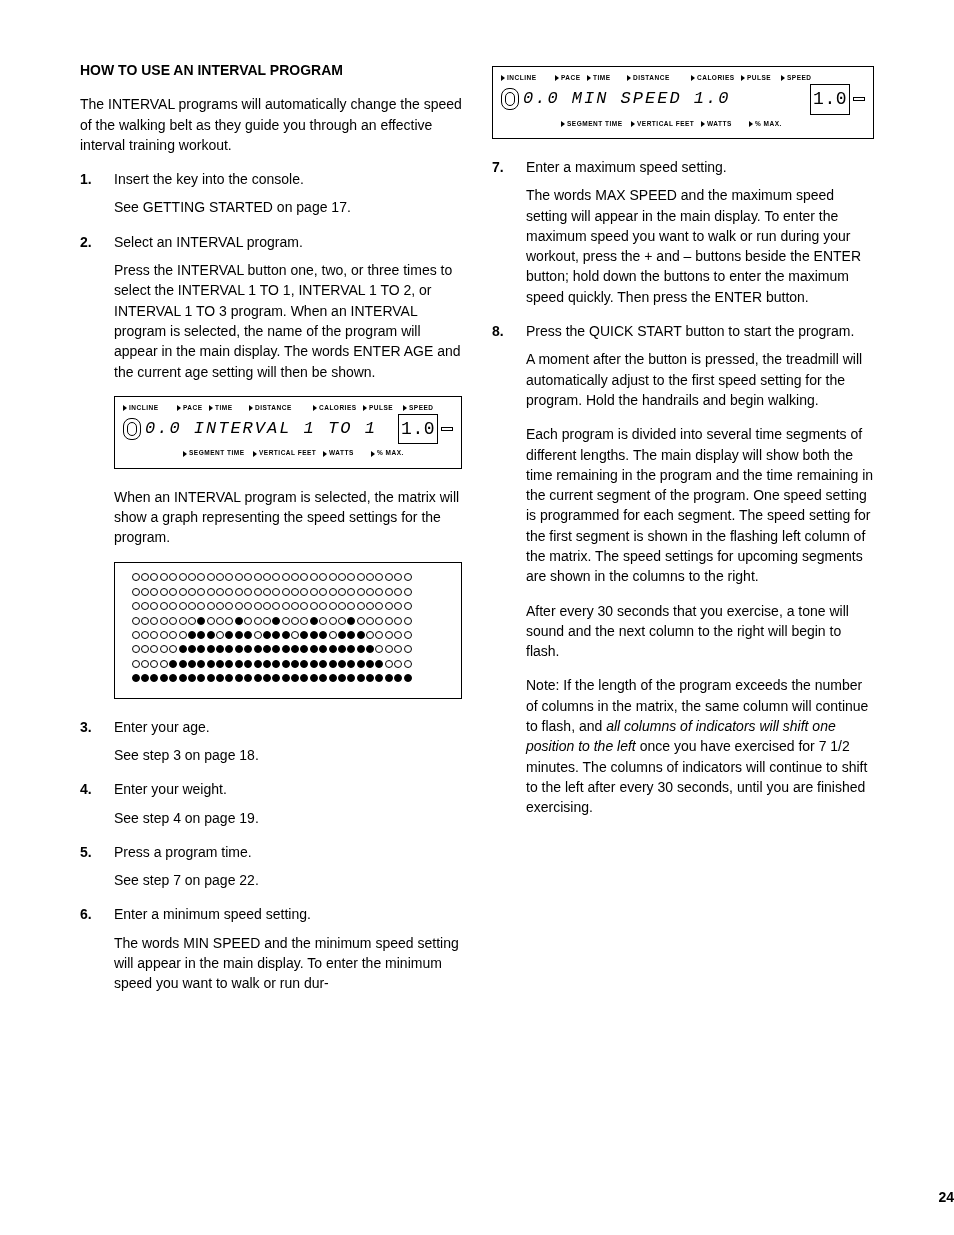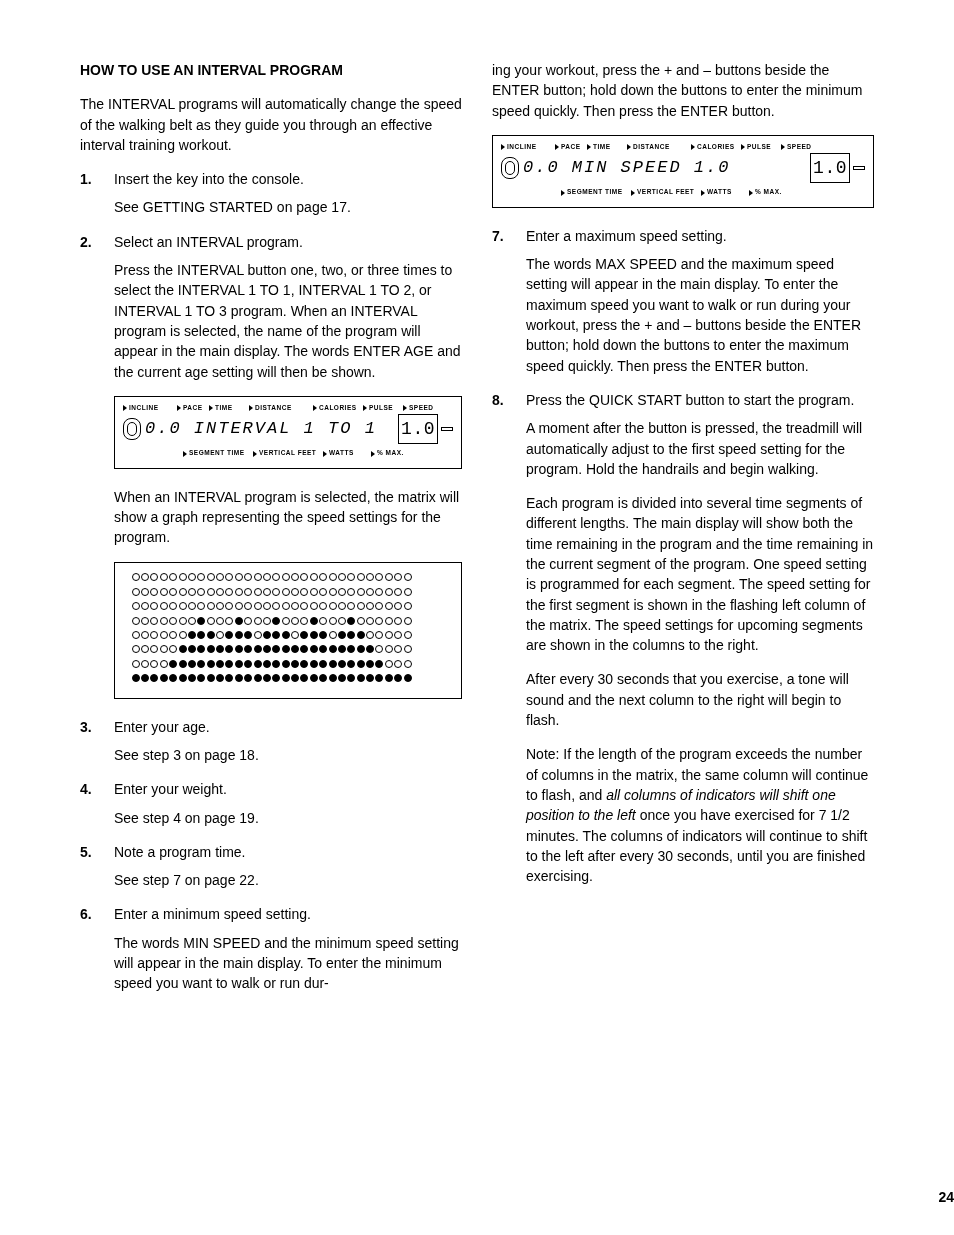--- a/index.html
+++ b/index.html
@@ -224,37 +224,36 @@
       <div class="step">
         <div class="step-num">4.</div>
         <div class="step-head">Enter your weight.</div>
       </div>
       <div class="step-body">
           <p>See step 4 on page 19.</p>
         </div>
 
       <div class="step">
         <div class="step-num">5.</div>
-        <div class="step-head">Note a program time.</div>
+        <div class="step-head">Press a program time.</div>
       </div>
       <div class="step-body">
           <p>See step 7 on page 22.</p>
         </div>
 
       <div class="step">
         <div class="step-num">6.</div>
         <div class="step-head">Enter a minimum speed setting.</div>
       </div>
       <div class="step-body">
           <p>The words MIN SPEED and the minimum speed setting will appear in the main display. To enter the minimum speed you want to walk or run dur-</p>
         </div>
     </div>
 
     <div class="col">
-      <p style="margin-bottom:14px">ing your workout, press the + and – buttons beside the ENTER button; hold down the buttons to enter the minimum speed quickly. Then press the ENTER button.</p>
 
       <div class="panel">
         <div class="row-labels">
           <span class="lab" style="width:54px"><span class="arrow"></span><span>INCLINE</span></span>
           <span class="lab" style="width:32px"><span class="arrow"></span><span>PACE</span></span>
           <span class="lab" style="width:40px"><span class="arrow"></span><span>TIME</span></span>
           <span class="lab" style="width:64px"><span class="arrow"></span><span>DISTANCE</span></span>
           <span class="lab" style="width:50px"><span class="arrow"></span><span>CALORIES</span></span>
           <span class="lab" style="width:40px"><span class="arrow"></span><span>PULSE</span></span>
           <span class="lab"><span class="arrow"></span><span>SPEED</span></span>

